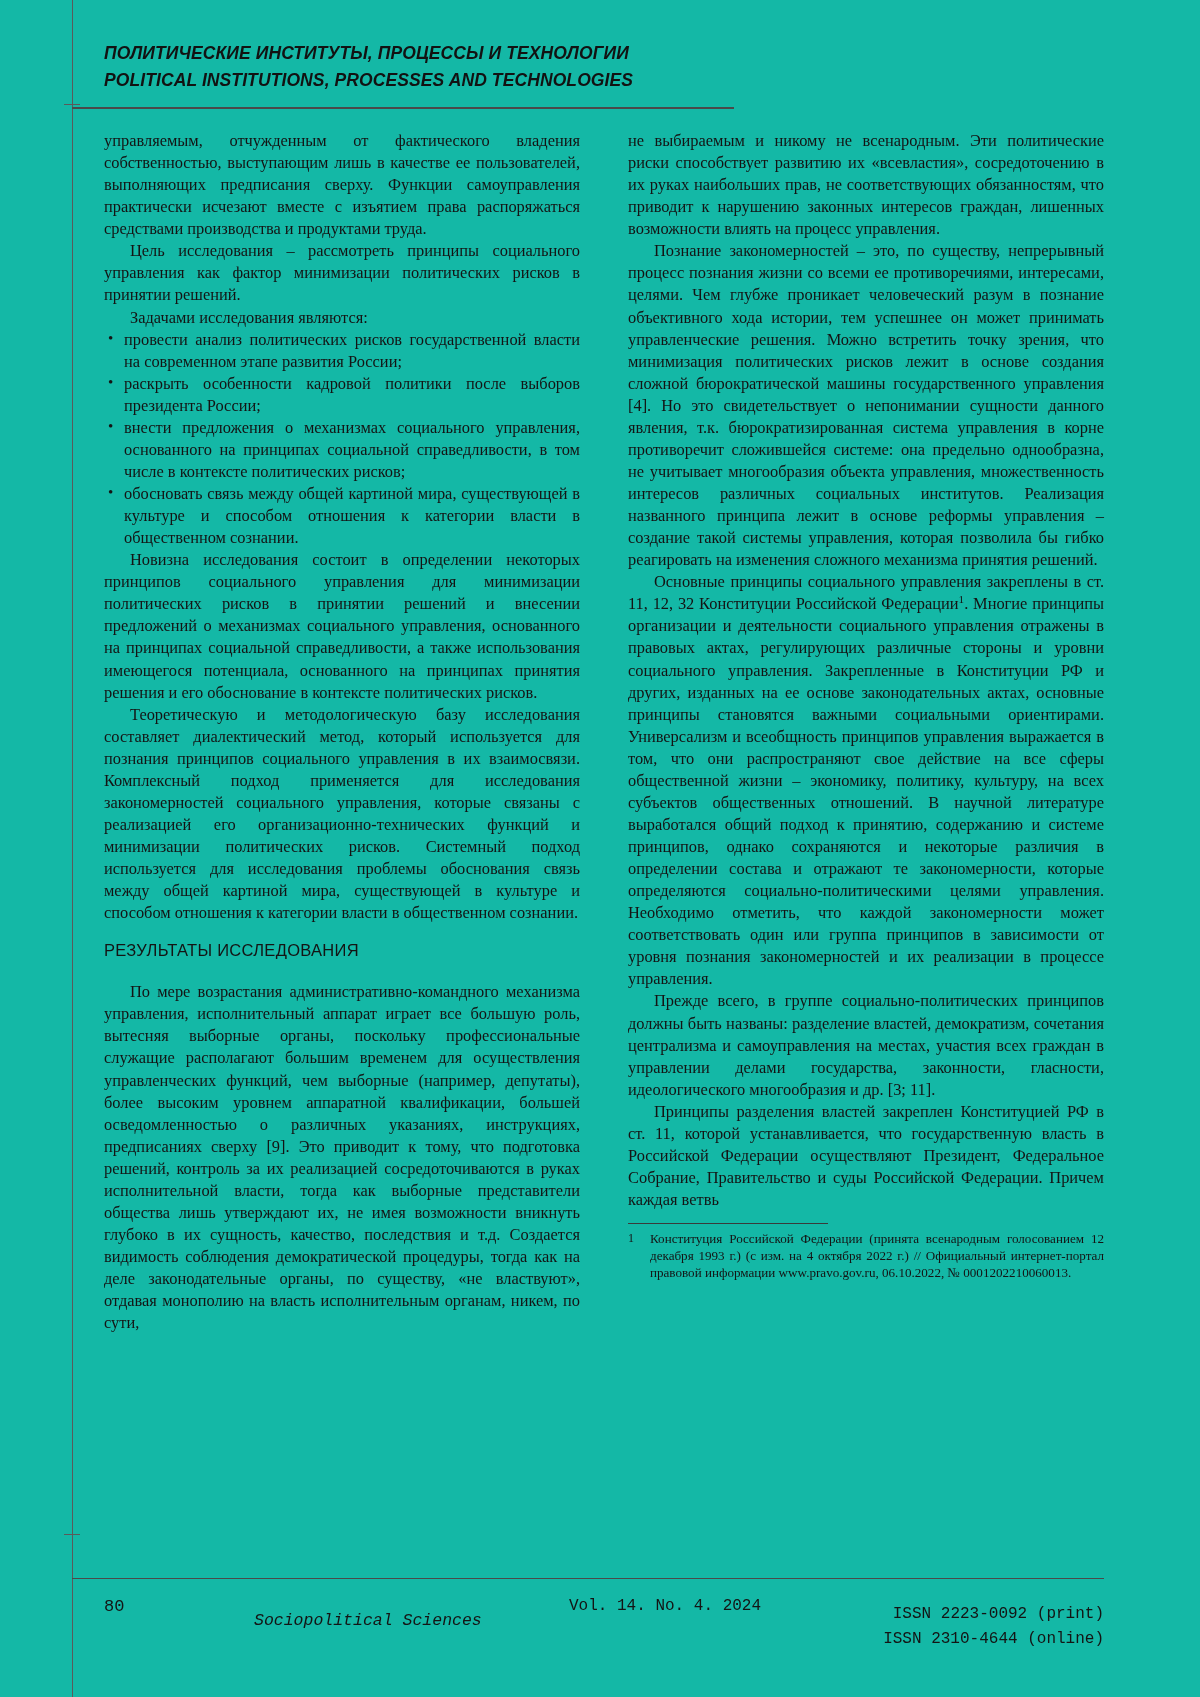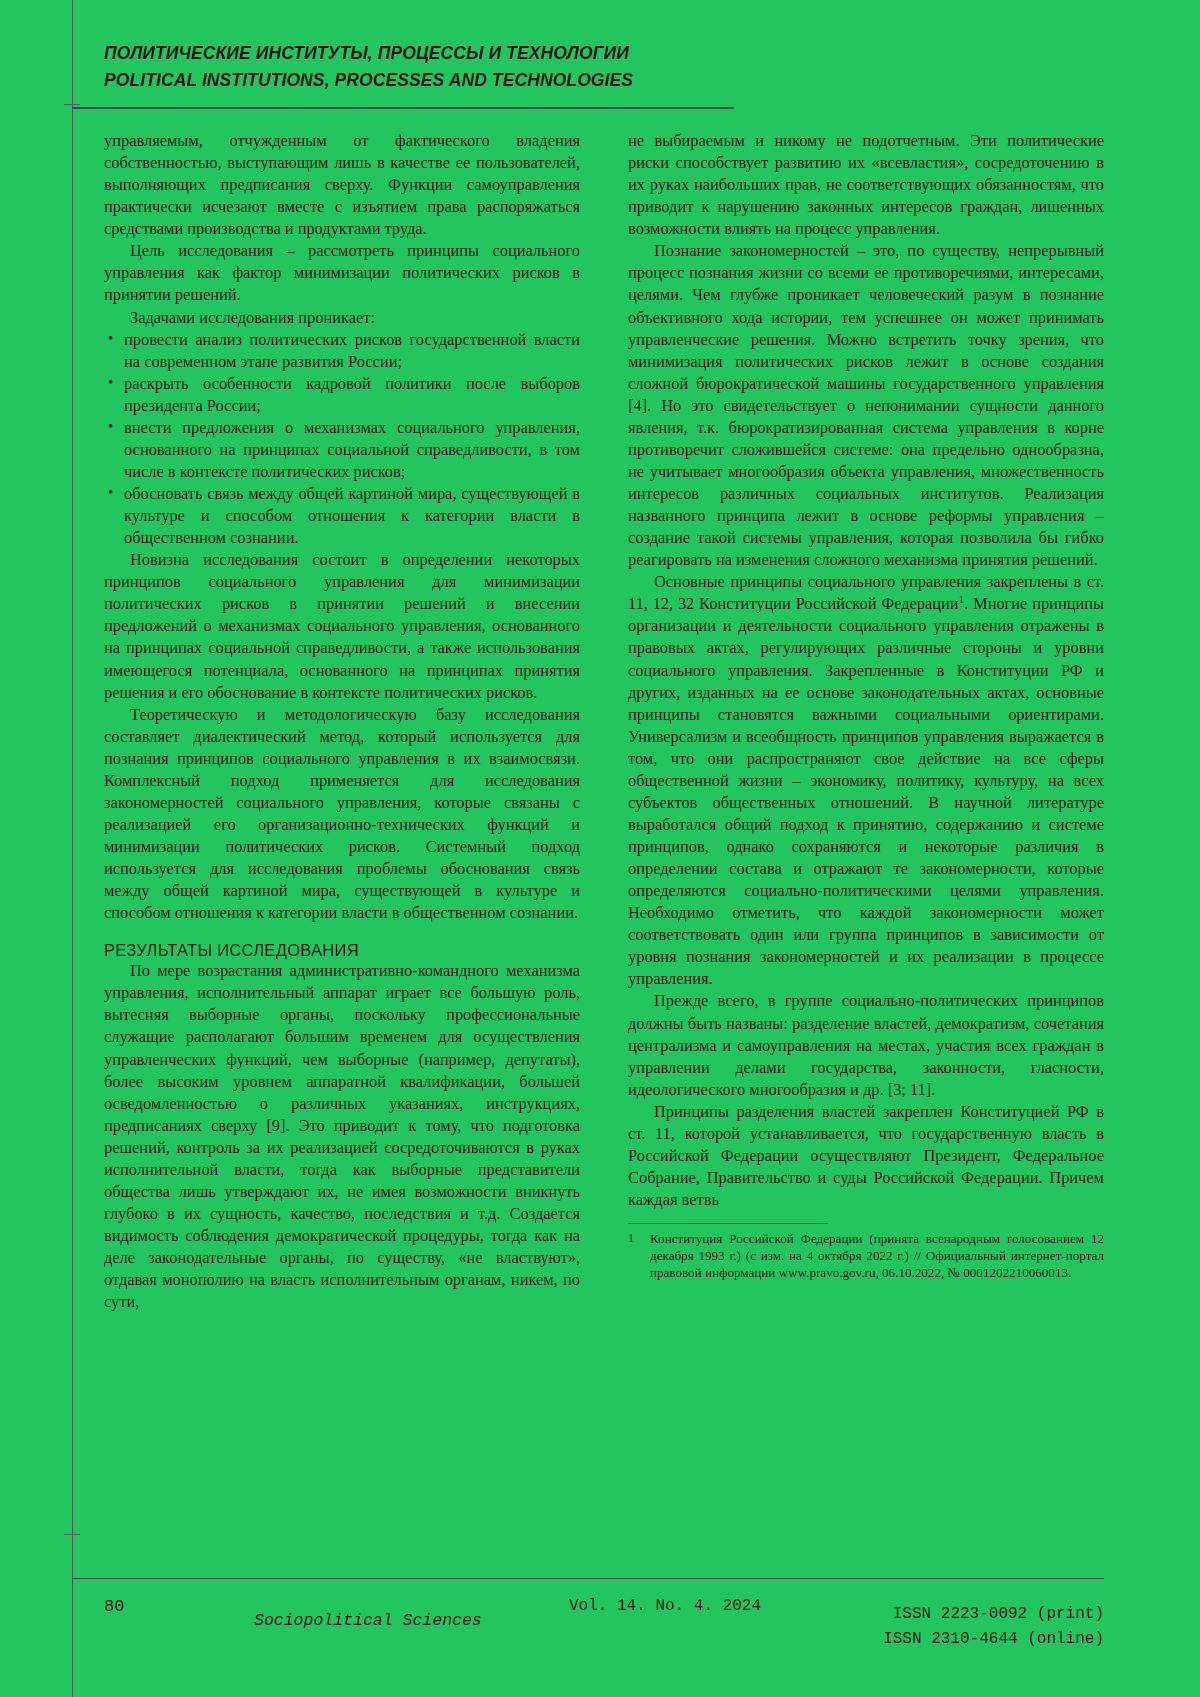--- a/index.html
+++ b/index.html
@@ -3,21 +3,21 @@
 <meta charset="utf-8">
 <style>
   html, body {
     margin: 0;
     padding: 0;
     background: #b0b0b0;
   }
   .page {
     width: 1200px;
     height: 1697px;
-    background: #22c55e;
+    background: #14b8a6;
     position: relative;
     box-sizing: border-box;
     font-family: "Liberation Serif", serif;
     color: #141414;
     overflow: hidden;
   }
   
   .left-rule {
     position: absolute;
     left: 72px;
@@ -96,21 +96,21 @@
     position: absolute;
     left: 4px;
     top: -1px;
     font-size: 15px;
   }
   h2.section {
     font-family: "Liberation Sans", sans-serif;
     font-weight: 400;
     font-size: 16.5px;
     letter-spacing: 0.3px;
-    margin: 17px 0 0 0;
+    margin: 17px 0 21px 0;
     text-align: left;
   }
   sup { font-size: 0.68em; vertical-align: super; line-height: 0; }
   .fn-rule {
     width: 200px;
     height: 1px;
     background: #3a3a3a;
     margin: 12px 0 7px 0;
   }
   .footnote {
@@ -186,35 +186,35 @@
     <div class="line">ПОЛИТИЧЕСКИЕ ИНСТИТУТЫ, ПРОЦЕССЫ И ТЕХНОЛОГИИ</div>
     <div class="line">POLITICAL INSTITUTIONS, PROCESSES AND TECHNOLOGIES</div>
   </div>
   <div class="header-rule"></div>
 
   <div class="columns">
 
     <div class="col">
       <p>управляемым, отчужденным от фактического владения собственностью, выступающим лишь в качестве ее пользователей, выполняющих предписания сверху. Функции самоуправления практически исчезают вместе с изъятием права распоряжаться средствами производства и продуктами труда.</p>
       <p class="indent"><span class="it">Цель исследования</span><span> – рассмотреть принципы социального управления как фактор минимизации политических рисков в принятии решений.</span></p>
-      <p class="indent"><span class="it">Задачами исследования</span><span> проникает:</span></p>
+      <p class="indent"><span class="it">Задачами исследования</span><span> являются:</span></p>
       <ul>
         <li>провести анализ политических рисков государственной власти на современном этапе развития России;</li>
         <li>раскрыть особенности кадровой политики после выборов президента России;</li>
         <li>внести предложения о механизмах социального управления, основанного на принципах социальной справедливости, в том числе в контексте политических рисков;</li>
         <li>обосновать связь между общей картиной мира, существующей в культуре и способом отношения к категории власти в общественном сознании.</li>
       </ul>
       <p class="indent"><span class="it">Новизна исследования</span><span> состоит в определении некоторых принципов социального управления для минимизации политических рисков в принятии решений и внесении предложений о механизмах социального управления, основанного на принципах социальной справедливости, а также использования имеющегося потенциала, основанного на принципах принятия решения и его обоснование в контексте политических рисков.</span></p>
       <p class="indent"><span class="it">Теоретическую и методологическую</span><span> базу исследования составляет диалектический метод, который используется для познания принципов социального управления в их взаимосвязи. Комплексный подход применяется для исследования закономерностей социального управления, которые связаны с реализацией его организационно-технических функций и минимизации политических рисков. Системный подход используется для исследования проблемы обоснования связь между общей картиной мира, существующей в культуре и способом отношения к категории власти в общественном сознании.</span></p>
       <h2 class="section">РЕЗУЛЬТАТЫ ИССЛЕДОВАНИЯ</h2>
       <p class="indent">По мере возрастания административно-командного механизма управления, исполнительный аппарат играет все большую роль, вытесняя выборные органы, поскольку профессиональные служащие располагают большим временем для осуществления управленческих функций, чем выборные (например, депутаты), более высоким уровнем аппаратной квалификации, большей осведомленностью о различных указаниях, инструкциях, предписаниях сверху [9]. Это приводит к тому, что подготовка решений, контроль за их реализацией сосредоточиваются в руках исполнительной власти, тогда как выборные представители общества лишь утверждают их, не имея возможности вникнуть глубоко в их сущность, качество, последствия и т.д. Создается видимость соблюдения демократической процедуры, тогда как на деле законодательные органы, по существу, «не властвуют», отдавая монополию на власть исполнительным органам, никем, по сути,</p>
     </div>
 
     <div class="col">
-      <p>не выбираемым и никому не подотчетным. Эти политические риски способствует развитию их «всевластия», сосредоточению в их руках наибольших прав, не соответствующих обязанностям, что приводит к нарушению законных интересов граждан, лишенных возможности влиять на процесс управления.</p>
+      <p>не выбираемым и никому не всенародным. Эти политические риски способствует развитию их «всевластия», сосредоточению в их руках наибольших прав, не соответствующих обязанностям, что приводит к нарушению законных интересов граждан, лишенных возможности влиять на процесс управления.</p>
       <p class="indent">Познание закономерностей – это, по существу, непрерывный процесс познания жизни со всеми ее противоречиями, интересами, целями. Чем глубже проникает человеческий разум в познание объективного хода истории, тем успешнее он может принимать управленческие решения. Можно встретить точку зрения, что минимизация политических рисков лежит в основе создания сложной бюрократической машины государственного управления [4]. Но это свидетельствует о непонимании сущности данного явления, т.к. бюрократизированная система управления в корне противоречит сложившейся системе: она предельно однообразна, не учитывает многообразия объекта управления, множественность интересов различных социальных институтов. Реализация названного принципа лежит в основе реформы управления – создание такой системы управления, которая позволила бы гибко реагировать на изменения сложного механизма принятия решений.</p>
       <p class="indent"><span>Основные принципы социального управления закреплены в ст. 11, 12, 32 Конституции Российской Федерации</span><sup>1</sup><span>. Многие принципы организации и деятельности социального управления отражены в правовых актах, регулирующих различные стороны и уровни социального управления. Закрепленные в Конституции РФ и других, изданных на ее основе законодательных актах, основные принципы становятся важными социальными ориентирами. Универсализм и всеобщность принципов управления выражается в том, что они распространяют свое действие на все сферы общественной жизни – экономику, политику, культуру, на всех субъектов общественных отношений. В научной литературе выработался общий подход к принятию, содержанию и системе принципов, однако сохраняются и некоторые различия в определении состава и отражают те закономерности, которые определяются социально-политическими целями управления. Необходимо отметить, что каждой закономерности может соответствовать один или группа принципов в зависимости от уровня познания закономерностей и их реализации в процессе управления.</span></p>
       <p class="indent">Прежде всего, в группе социально-политических принципов должны быть названы: разделение властей, демократизм, сочетания централизма и самоуправления на местах, участия всех граждан в управлении делами государства, законности, гласности, идеологического многообразия и др. [3; 11].</p>
       <p class="indent">Принципы разделения властей закреплен Конституцией РФ в ст. 11, которой устанавливается, что государственную власть в Российской Федерации осуществляют Президент, Федеральное Собрание, Правительство и суды Российской Федерации. Причем каждая ветвь</p>
       <div class="fn-rule"></div>
       <div class="footnote">
         <span class="fn-num">1</span>
         <span>Конституция Российской Федерации (принята всенародным голосованием 12 декабря 1993 г.) (с изм. на 4 октября 2022 г.) // Официальный интернет-портал правовой информации www.pravo.gov.ru, 06.10.2022, № 0001202210060013.</span>
       </div>
     </div>

